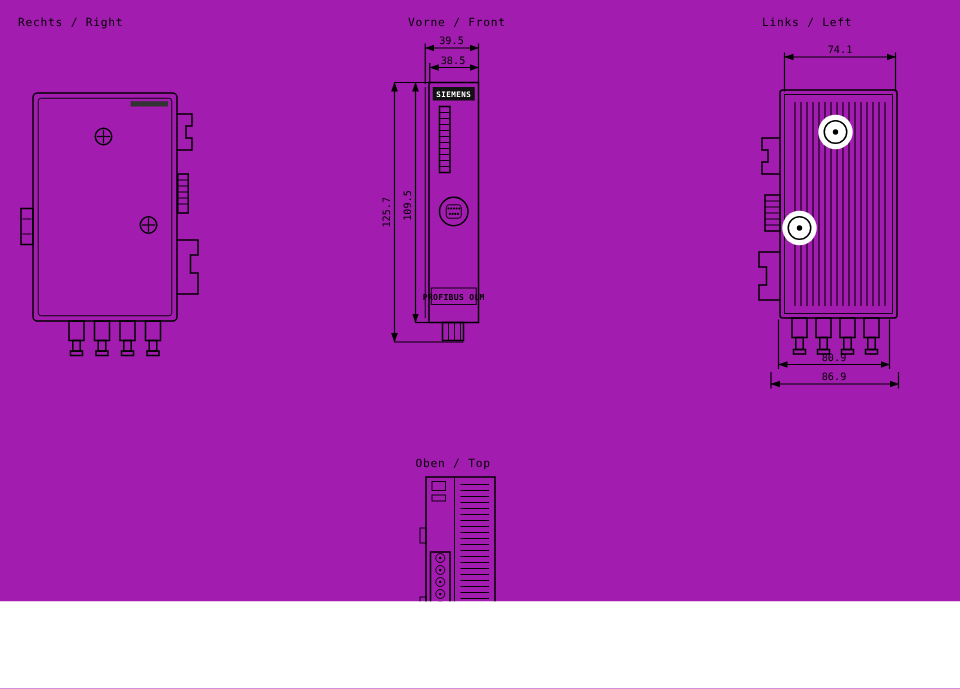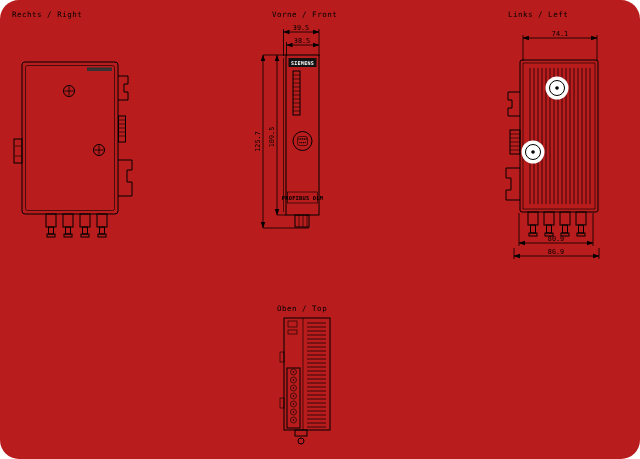--- a/index.html
+++ b/index.html
@@ -1,17 +1,17 @@
 <!DOCTYPE html>
 <html><head>
 <meta charset="utf-8">
 <style>
   html,body{margin:0;padding:0;background:#fff;}
-  .canvas{position:relative;width:640px;height:459px;background:#b91c1c;overflow:hidden;
-          font-family:"DejaVu Sans Mono", monospace;border-radius:19px;}
+  .canvas{position:relative;width:640px;height:401px;background:#a21caf;overflow:hidden;
+          font-family:"DejaVu Sans Mono", monospace;}
   svg{position:absolute;top:0;left:0;}
   svg text{font-family:"DejaVu Sans Mono", monospace;fill:#000;}
   .view-title{font-size:7.5px;letter-spacing:0.5px;}
   .dim-label{font-size:6.8px;text-anchor:middle;}
   .brand-label{font-size:5px;font-weight:bold;fill:#fff;text-anchor:middle;letter-spacing:0.3px;}
   .product-label{font-size:5.4px;font-weight:bold;text-anchor:middle;letter-spacing:0.2px;}
   .ln{stroke:#000;fill:none;stroke-width:1;}
   .thin{stroke:#000;fill:none;stroke-width:0.6;}
   .dim{stroke:#000;fill:none;stroke-width:0.8;}
   .fillwhite{fill:#fff;stroke:none;}

